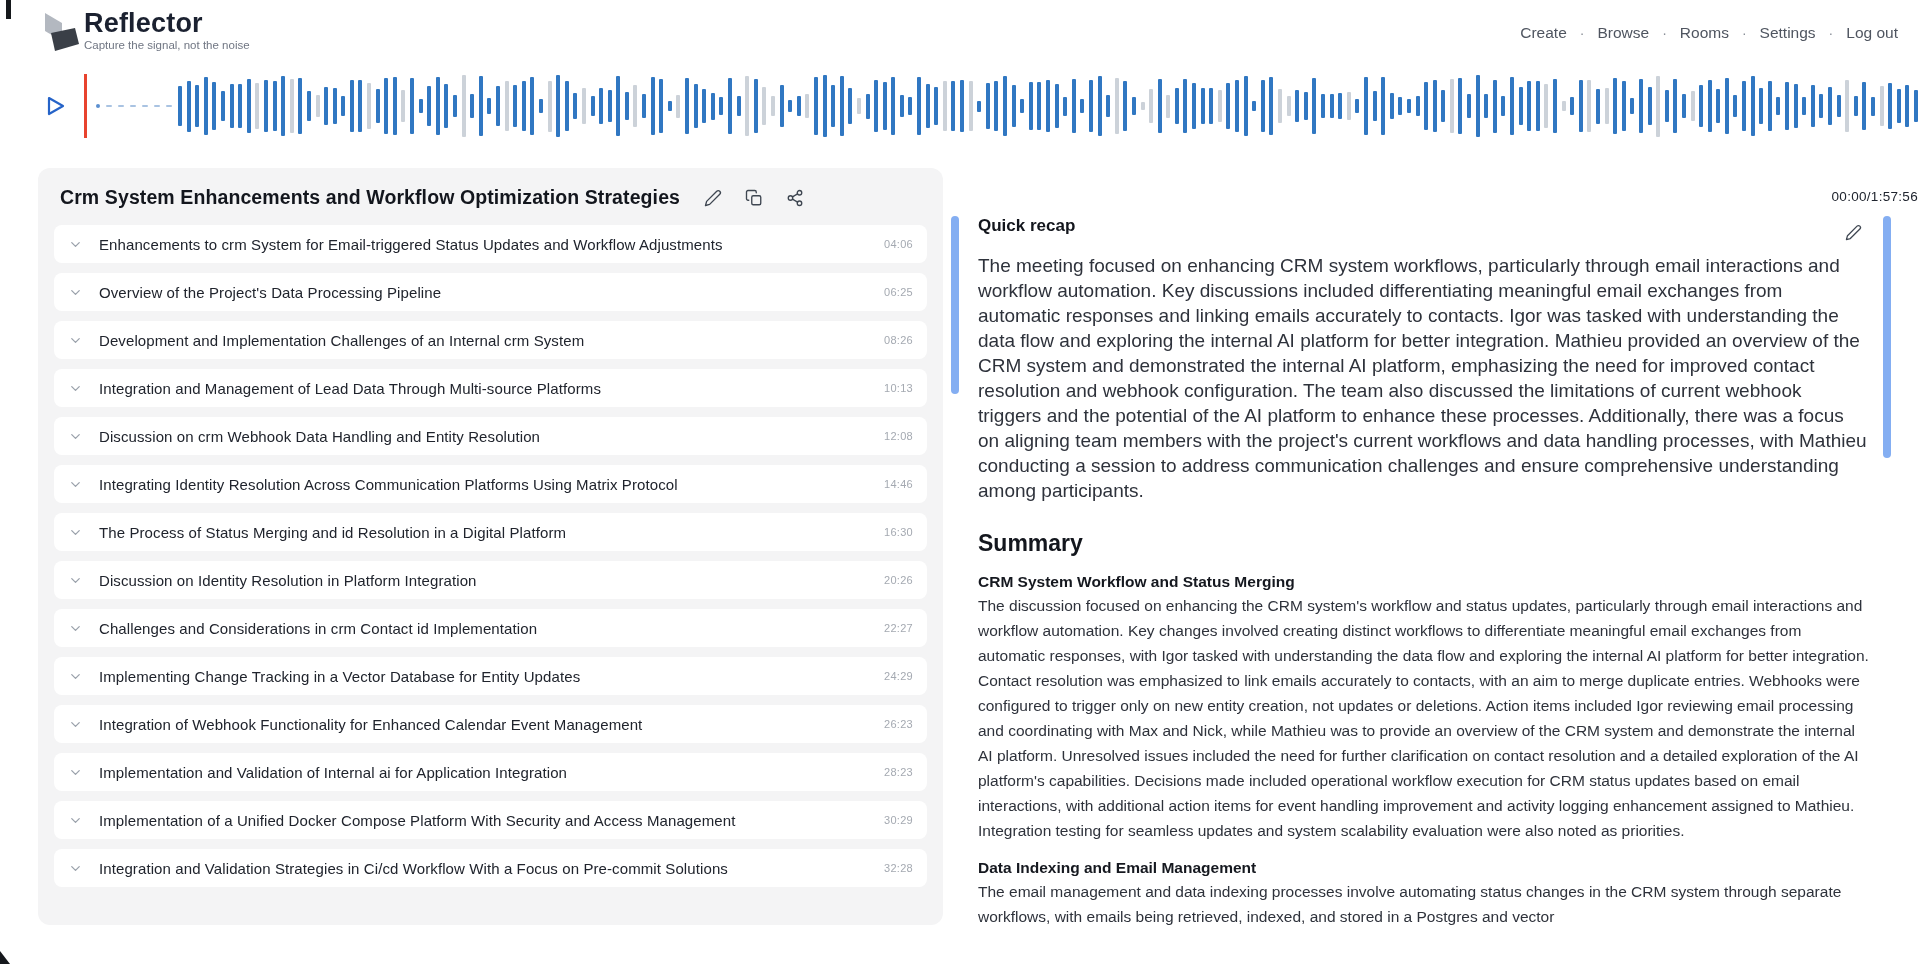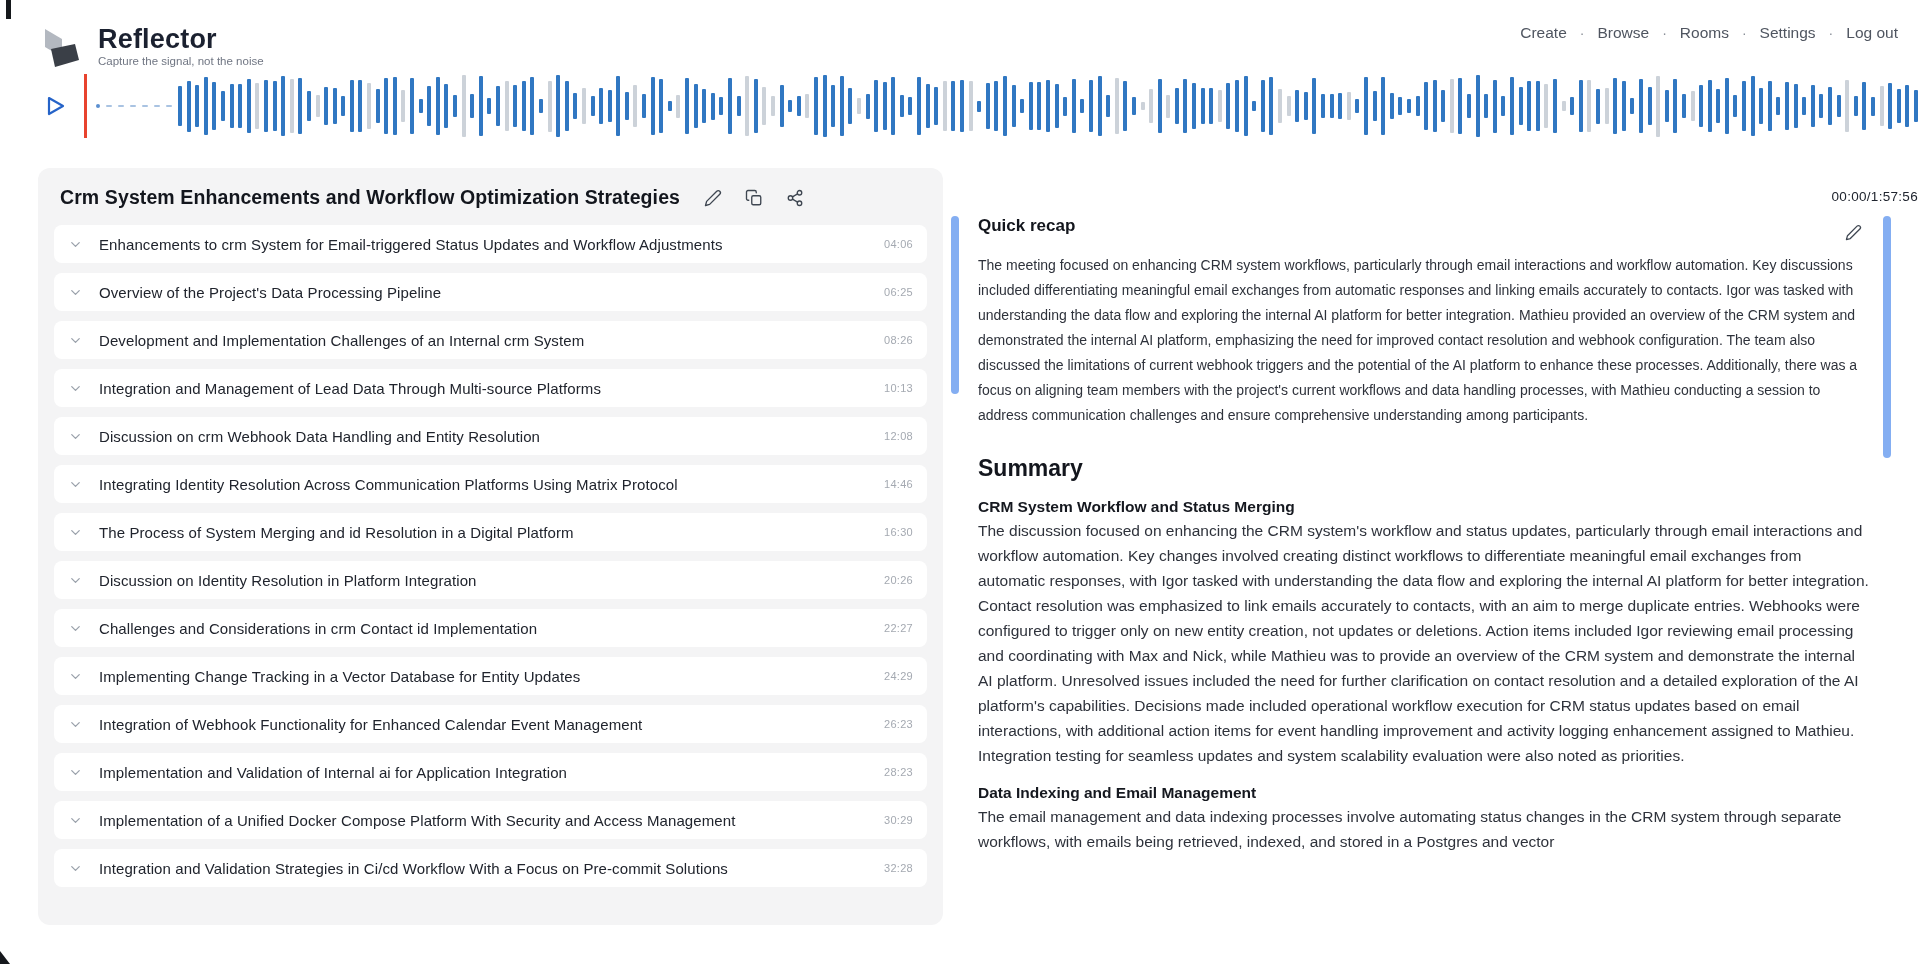--- a/index.html
+++ b/index.html
@@ -4,21 +4,21 @@
 <style>
   * { box-sizing: border-box; margin: 0; padding: 0; }
   html,body { width:1924px; height:964px; }
   body {
     font-family: "Liberation Sans", sans-serif;
     background:#ffffff; color:#1a1f29;
     position:relative; overflow:hidden;
   }
   
   .header { position:absolute; left:0; top:0; width:100%; height:66px; background:#fff; }
-  .brand { position:absolute; left:38px; top:24px; display:flex; gap:14px; cursor:pointer; }
+  .brand { position:absolute; left:38px; top:8px; display:flex; cursor:pointer; }
   .brand-logo { width:46px; height:48px; position:relative; flex:0 0 auto; }
   .brand-text .app-name { font-size:27px; font-weight:700; color:#1b2130; letter-spacing:.2px; line-height:30px; }
   .brand-text .tagline { font-size:11.5px; color:#707683; margin-top:1px; }
   .nav { position:absolute; right:26px; top:24px; display:flex; align-items:center; gap:13px; font-size:15.5px; color:#4f5560; }
   .nav a { color:#4f5560; text-decoration:none; cursor:pointer; }
   .nav .sep { color:#8a8f98; font-size:14px; }
   
   .player { position:absolute; left:0; top:74px; width:100%; height:66px; }
   .play-btn { position:absolute; left:46px; top:22px; width:20px; height:22px; background:none; border:none; cursor:pointer; padding:0; }
   .playhead { position:absolute; left:84px; top:0; width:2.5px; height:64px; background:#e8432e; }
@@ -39,21 +39,21 @@
   .topic-label { flex:1; font-size:15px; color:#20242d; letter-spacing:.1px; white-space:nowrap; overflow:hidden; }
   .topic-time { flex:0 0 auto; font-size:11px; color:#a4a9b1; letter-spacing:.3px; }
   
   .scroll-thumb { position:absolute; width:8px; border-radius:5px; background:#84aef2; cursor:grab; }
   .scroll-thumb.list { left:951px; top:216px; height:178px; }
   .scroll-thumb.panel { left:1883px; top:216px; height:242px; }
   
   .summary-panel { position:absolute; left:978px; top:216px; width:892px; }
   .panel-heading { font-size:17px; font-weight:700; color:#13161d; }
   .recap-edit { position:absolute; left:1845px; top:224px; }
-  .panel-body { font-size:14px; line-height:25px; color:#2e323b; margin-top:17px; }
+  .panel-body { font-size:19px; line-height:25px; color:#2e323b; margin-top:17px; }
   .summary-title { font-size:23px; font-weight:700; color:#13161d; margin-top:27px; }
   .section { margin-top:16px; }
   .section-heading { font-size:15.5px; font-weight:700; color:#15181f; }
   .section-body { font-size:15.5px; line-height:25px; color:#2e323b; margin-top:2px; }
   .bottom-fade { position:absolute; left:960px; top:930px; width:940px; height:34px;
     background:linear-gradient(to bottom, rgba(255,255,255,0), rgba(255,255,255,.92) 75%, #fff); pointer-events:none; }
   
   .edge-mark-top { position:absolute; left:6px; top:0; width:5px; height:19px; background:#15181c; }
   .edge-mark-bottom { position:absolute; left:0; bottom:0; width:10px; height:13px; background:#15181c; clip-path:polygon(0 0,100% 100%,0 100%); }
 </style>
@@ -376,21 +376,21 @@
         <span class="topic-chevron"><svg width="15" height="15" viewBox="0 0 24 24" fill="none" stroke="#9aa1ab" stroke-width="2" stroke-linecap="round" stroke-linejoin="round">
             <polyline points="6 9 12 15 18 9"></polyline>
           </svg></span>
         <span class="topic-label">Integrating Identity Resolution Across Communication Platforms Using Matrix Protocol</span>
         <span class="topic-time">14:46</span>
       </div>
       <div class="topic-row">
         <span class="topic-chevron"><svg width="15" height="15" viewBox="0 0 24 24" fill="none" stroke="#9aa1ab" stroke-width="2" stroke-linecap="round" stroke-linejoin="round">
             <polyline points="6 9 12 15 18 9"></polyline>
           </svg></span>
-        <span class="topic-label">The Process of System Merging and id Resolution in a Digital Platform</span>
+        <span class="topic-label">The Process of Status Merging and id Resolution in a Digital Platform</span>
         <span class="topic-time">16:30</span>
       </div>
       <div class="topic-row">
         <span class="topic-chevron"><svg width="15" height="15" viewBox="0 0 24 24" fill="none" stroke="#9aa1ab" stroke-width="2" stroke-linecap="round" stroke-linejoin="round">
             <polyline points="6 9 12 15 18 9"></polyline>
           </svg></span>
         <span class="topic-label">Discussion on Identity Resolution in Platform Integration</span>
         <span class="topic-time">20:26</span>
       </div>
       <div class="topic-row">

